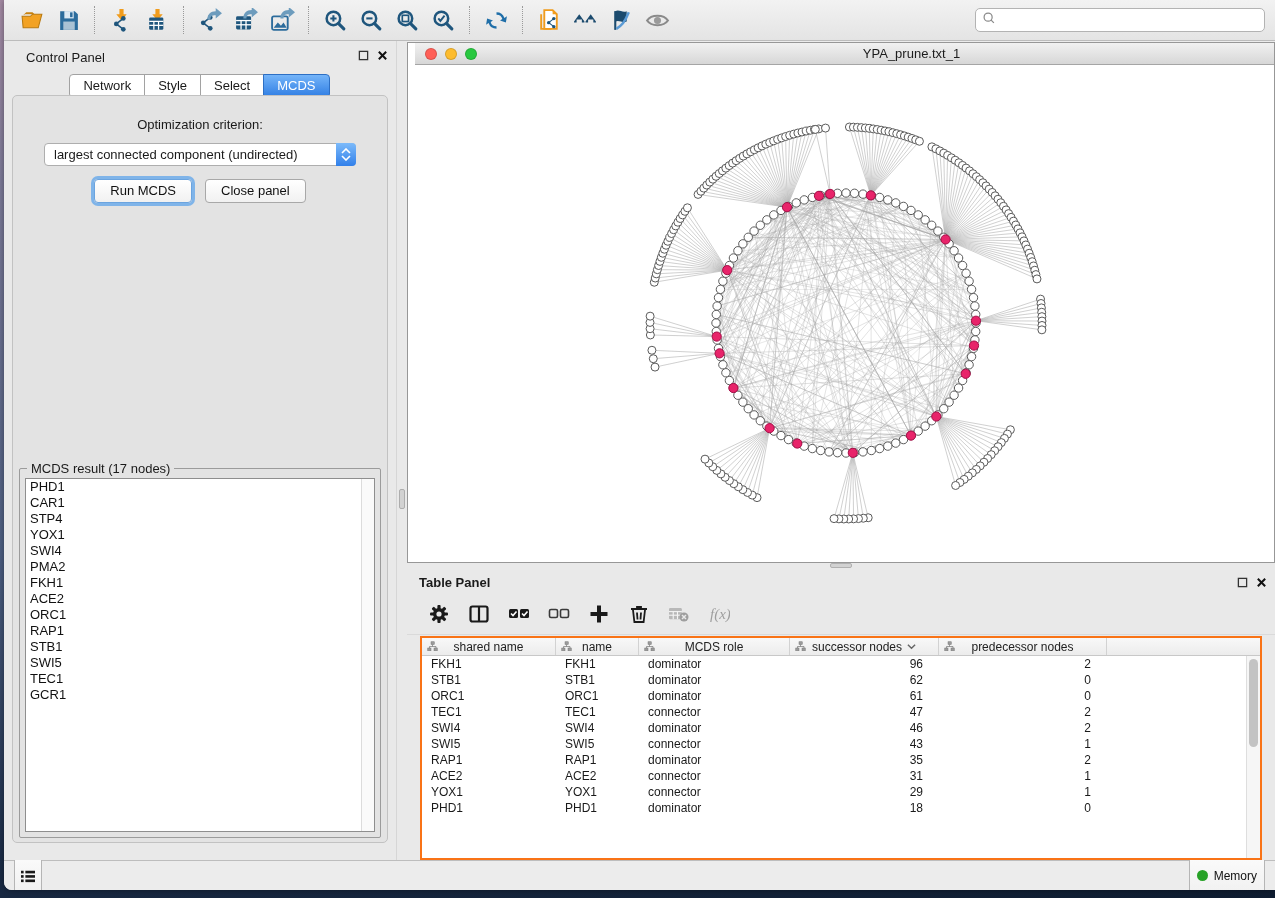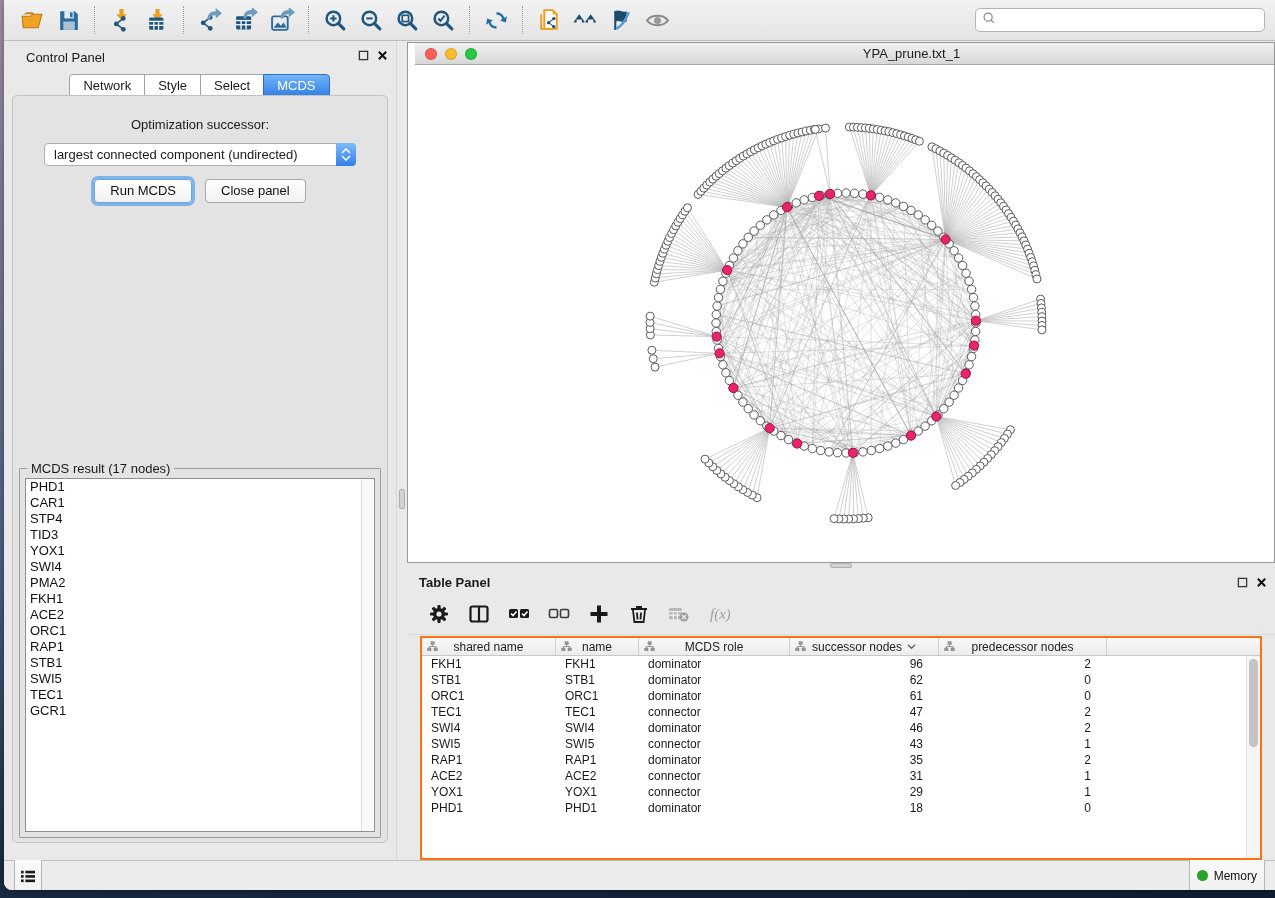--- a/index.html
+++ b/index.html
@@ -317,21 +317,21 @@
         </span>
       </div>
       <div class="cp-tabs" id="cp-tabs">
           <span class="cp-tab">Network</span>
           <span class="cp-tab">Style</span>
           <span class="cp-tab">Select</span>
           <span class="cp-tab active">MCDS</span>
         </div>
 
       <div class="cp-content">
-        <div class="opt-label">Optimization successor:</div>
+        <div class="opt-label">Optimization criterion:</div>
         <div class="dropdown">
           <span class="dd-text">largest connected component (undirected)</span>
           <span class="dd-stepper">
             <svg width="10" height="6" viewBox="0 0 10 6">
                 <path d="M1 5 L5 1 L9 5" fill="none" stroke="#fff" stroke-width="1.6"></path>
               </svg>
             <svg width="10" height="6" viewBox="0 0 10 6">
                 <path d="M1 1 L5 5 L9 1" fill="none" stroke="#fff" stroke-width="1.6"></path>
               </svg>
           </span>
@@ -339,21 +339,20 @@
         <div class="btn-row">
           <button class="mac-btn focused">Run MCDS</button>
           <button class="mac-btn">Close panel</button>
         </div>
         <div class="result-group">
           <span class="result-legend">MCDS result (17 nodes)</span>
           <div class="result-list" id="mcds-list">
             <div class="result-item">PHD1</div>
               <div class="result-item">CAR1</div>
               <div class="result-item">STP4</div>
-              <div class="result-item">TID3</div>
               <div class="result-item">YOX1</div>
               <div class="result-item">SWI4</div>
               <div class="result-item">PMA2</div>
               <div class="result-item">FKH1</div>
               <div class="result-item">ACE2</div>
               <div class="result-item">ORC1</div>
               <div class="result-item">RAP1</div>
               <div class="result-item">STB1</div>
               <div class="result-item">SWI5</div>
               <div class="result-item">TEC1</div>

